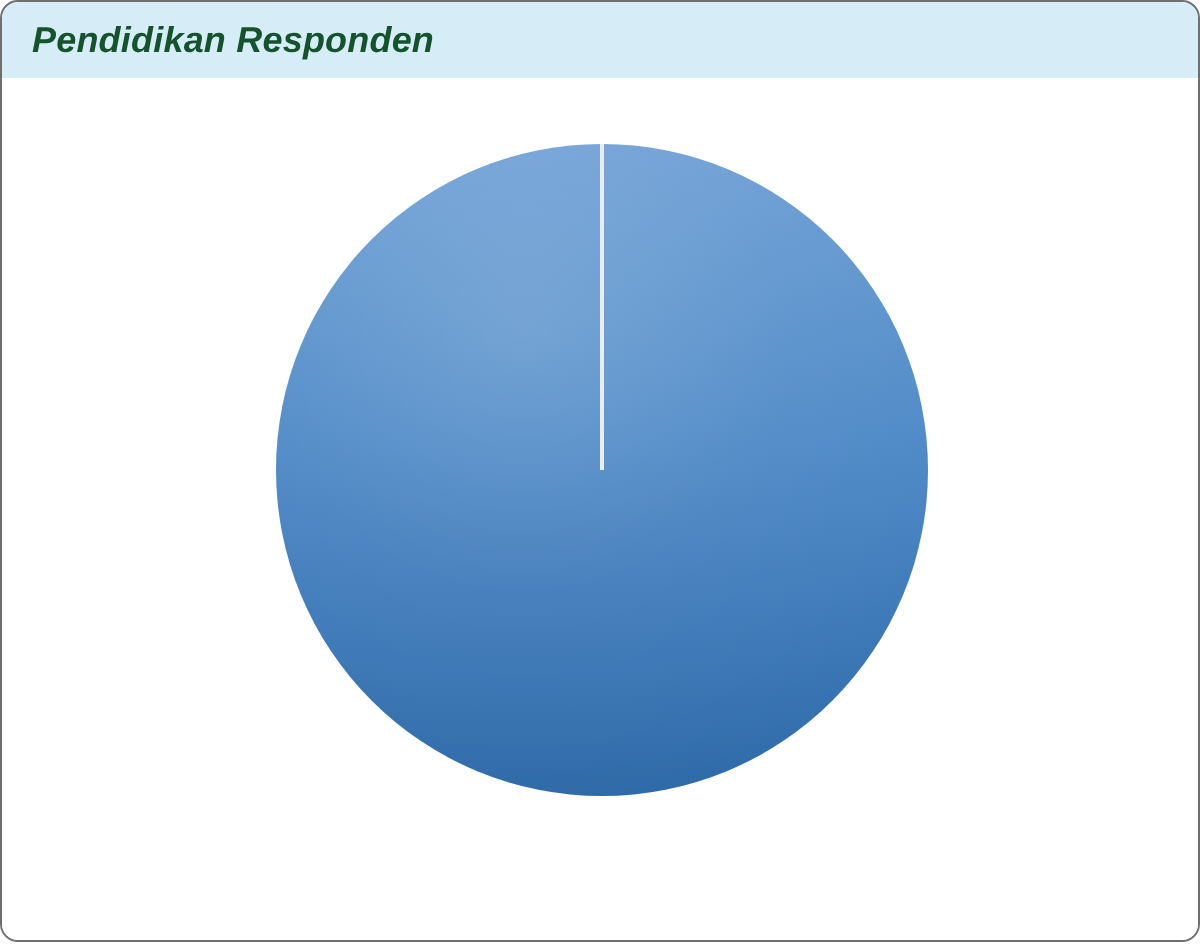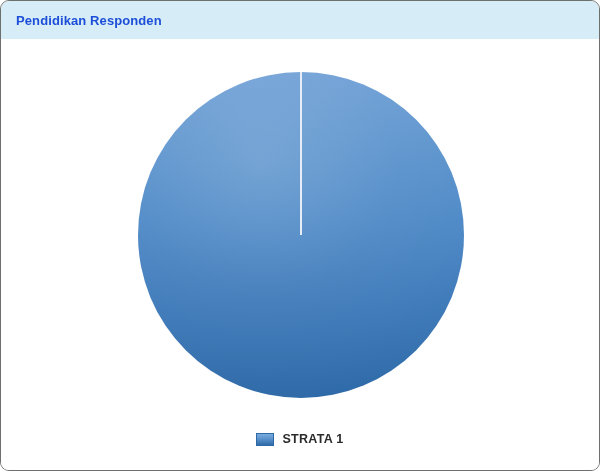--- a/index.html
+++ b/index.html
@@ -34,25 +34,26 @@
     background: #d6edf7;
     box-sizing: border-box;
     display: flex;
     align-items: center;
     border-top-left-radius: 8px;
     border-top-right-radius: 8px;
   }
 
   .card-title {
     margin-left: 15px;
-    font-size: 13px;
+    font-size: 18px;
     font-weight: bold;
-    color: #1d4ed8;
+    color: #14532d;
     letter-spacing: 0.1px;
     white-space: nowrap;
+    font-style: italic;
   }
 
   .chart-area {
     position: absolute;
     left: 0;
     top: 38px;
     width: 100%;
     height: 433px;
     background: #ffffff;
   }
@@ -134,21 +135,15 @@
         </defs>
 
         <circle cx="300" cy="196" r="163" fill="url(#sliceGrad)"></circle>
 
         <circle cx="300" cy="196" r="163" fill="url(#sliceSheen)"></circle>
 
         <line x1="300" y1="33" x2="300" y2="196" stroke="#e6edf6" stroke-width="2"></line>
       </svg>
     </div>
 
-    <div class="legend">
-      <div class="legend-item">
-        <span class="legend-swatch"></span>
-        <span class="legend-label">STRATA 1</span>
-      </div>
-    </div>
 
   </div>
 </div>
 
 </body></html>

